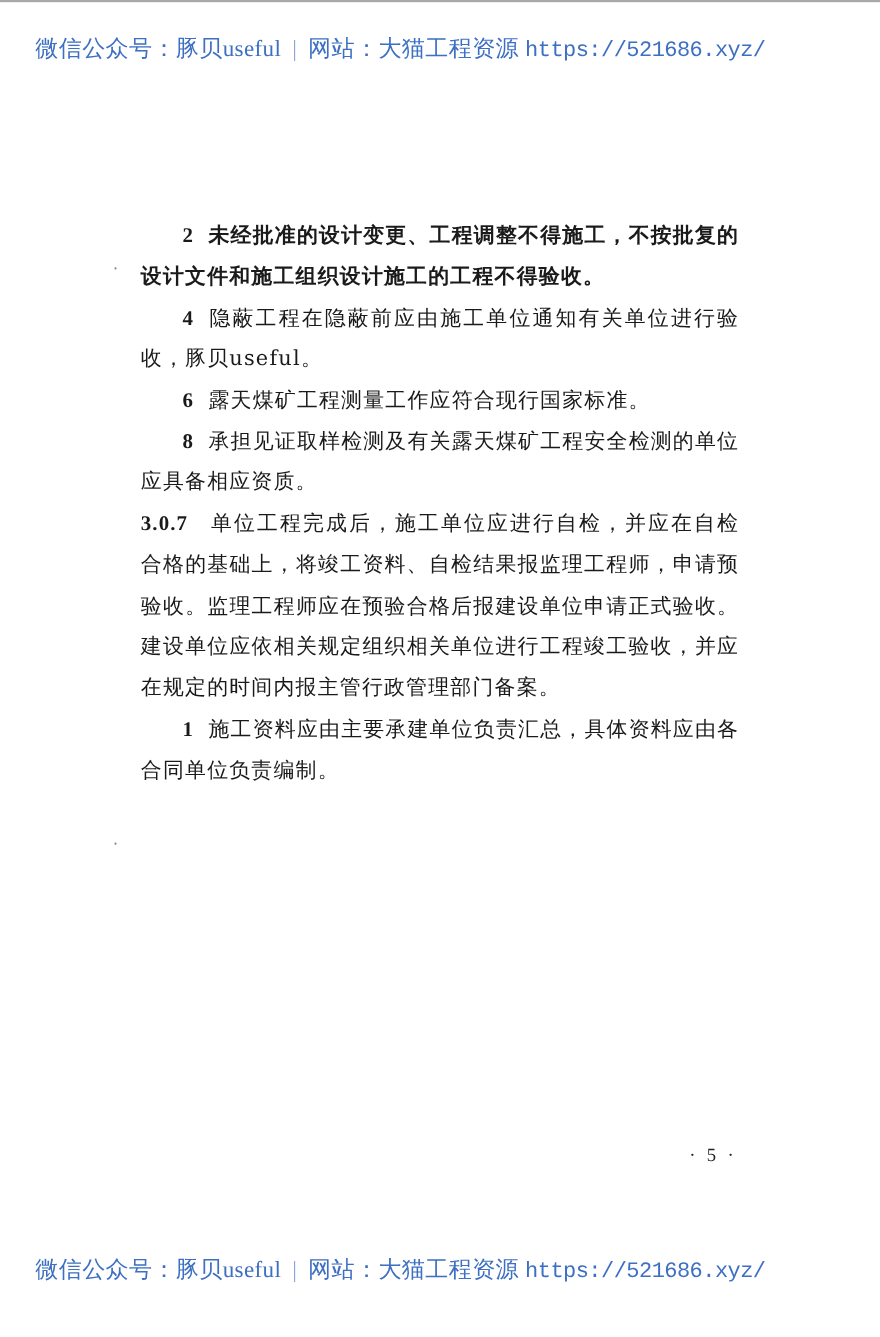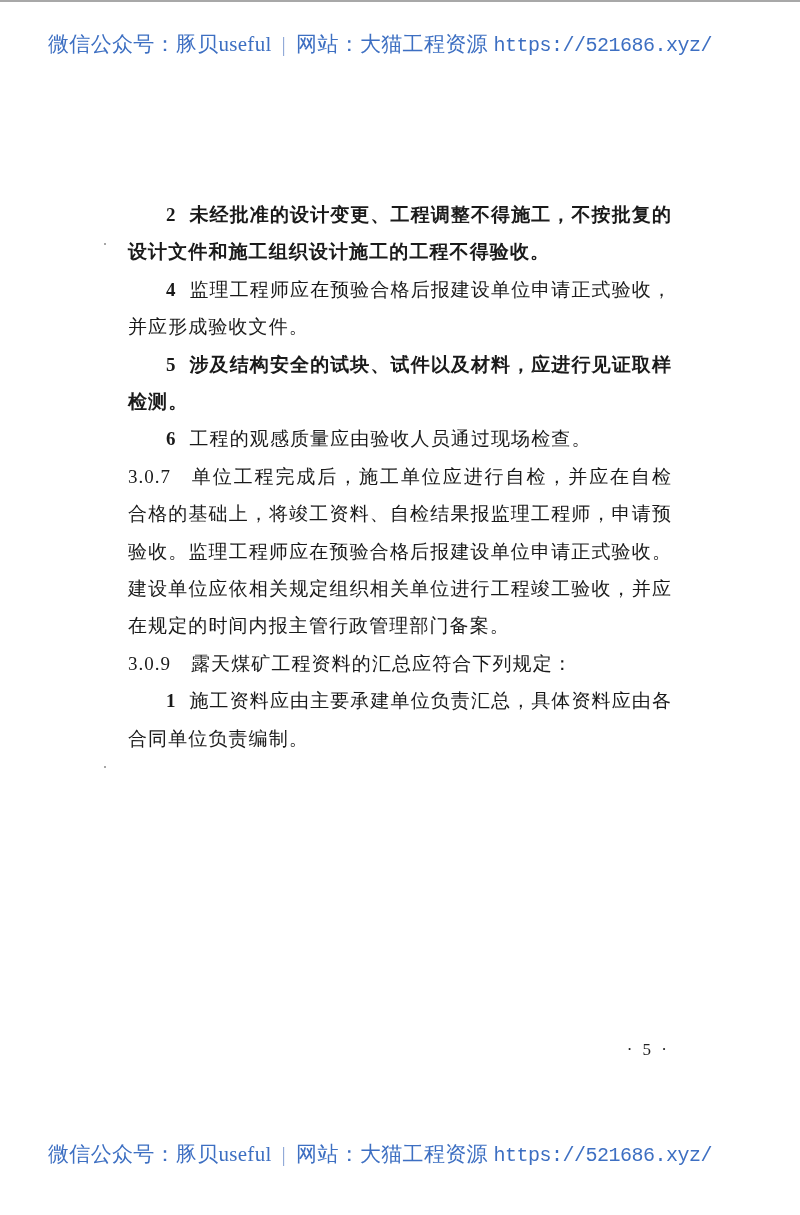--- a/index.html
+++ b/index.html
@@ -2,58 +2,57 @@
 <html><head>
   <meta charset="utf-8">
   <style>
     html, body { margin: 0; padding: 0; }
     body {
       width: 800px; height: 1215px; background: #ffffff; position: relative; overflow: hidden;
       font-family: "DejaVu Serif", "Liberation Serif", serif; color: #1a1a1a;
     }
     .top-rule { position: absolute; left: 0; top: 0; width: 800px; height: 2px; background: #a8a8a8; }
     .watermark {
-      position: absolute; left: 16px; width: 728px; text-align: center;
+      position: absolute; left: 0; width: 728px; text-align: center;
       font-family: "Liberation Serif", "DejaVu Serif", serif;
       font-size: 21px; letter-spacing: 0.3px; color: #3d6fc2; white-space: nowrap;
     }
     .watermark .sep { color: #8aa4d6; margin: 0 10px; }
     .watermark .url { font-family: "Liberation Mono", "DejaVu Sans Mono", monospace; font-size: 20px; letter-spacing: -0.5px; }
     .wm-top { top: 30px; }
     .wm-bottom { top: 1140px; }
     .page { position: absolute; left: 128px; top: 196px; width: 544px; }
     .p { font-size: 19px; line-height: 37.4px; letter-spacing: 1.1px; text-align: justify; margin: 0; }
     .p.indent { text-indent: 38px; }
     .p.bold { font-weight: bold; }
     .p .num { font-weight: bold; font-family: "Liberation Serif", "DejaVu Serif", serif; margin-right: 14px; letter-spacing: 0; }
-    .p .clause { font-weight: normal; font-family: "Liberation Serif", "DejaVu Serif", serif; margin-right: 20px; letter-spacing: 1px; }
+    .p .clause { font-weight: bold; font-family: "Liberation Serif", "DejaVu Serif", serif; margin-right: 20px; letter-spacing: 1px; }
     .page-number {
       position: absolute; left: 560px; top: 1040px; width: 110px; text-align: right;
       font-family: "Liberation Serif", "DejaVu Serif", serif; font-size: 17px; letter-spacing: 3px; color: #222;
     }
     .speck { position: absolute; width: 2px; height: 2px; background: #888; border-radius: 50%; }
   </style>
 </head>
 <body>
 
 <div class="top-rule"></div>
 
 <div class="watermark wm-top">
   <span>微信公众号：豚贝useful</span><span class="sep">|</span><span>网站：大猫工程资源</span>
   <span class="url">https://521686.xyz/</span>
 </div>
 
 <div class="page">
   <p class="p indent bold"><span class="num">2</span><span>未经批准的设计变更、工程调整不得施工，不按批复的设计文件和施工组织设计施工的工程不得验收。</span></p>
-  <p class="p indent"><span class="num">4</span><span>监理工程师应在预验合格后报建设单位申请正式验收，并应形成验收文件。</span></p>
-  <p class="p indent bold"><span class="num">5</span><span>涉及结构安全的试块、试件以及材料，应进行见证取样检测。</span></p>
-  <p class="p indent"><span class="num">6</span><span>工程的观感质量应由验收人员通过现场检查。</span></p>
+  <p class="p indent"><span class="num">4</span><span>隐蔽工程在隐蔽前应由施工单位通知有关单位进行验收，豚贝useful。</span></p>
+  <p class="p indent"><span class="num">6</span><span>露天煤矿工程测量工作应符合现行国家标准。</span></p>
+  <p class="p indent"><span class="num">8</span><span>承担见证取样检测及有关露天煤矿工程安全检测的单位应具备相应资质。</span></p>
 
   <p class="p"><span class="clause">3.0.7</span><span>单位工程完成后，施工单位应进行自检，并应在自检合格的基础上，将竣工资料、自检结果报监理工程师，申请预验收。监理工程师应在预验合格后报建设单位申请正式验收。建设单位应依相关规定组织相关单位进行工程竣工验收，并应在规定的时间内报主管行政管理部门备案。</span></p>
-  <p class="p"><span class="clause">3.0.9</span><span>露天煤矿工程资料的汇总应符合下列规定：</span></p>
 
   <p class="p indent"><span class="num">1</span><span>施工资料应由主要承建单位负责汇总，具体资料应由各合同单位负责编制。</span></p>
 
 </div>
 
 <div class="page-number">· 5 ·</div>
 
 <div class="speck" style="left:104px;top:243px;"></div>
 <div class="speck" style="left:104px;top:766px;"></div>
 

